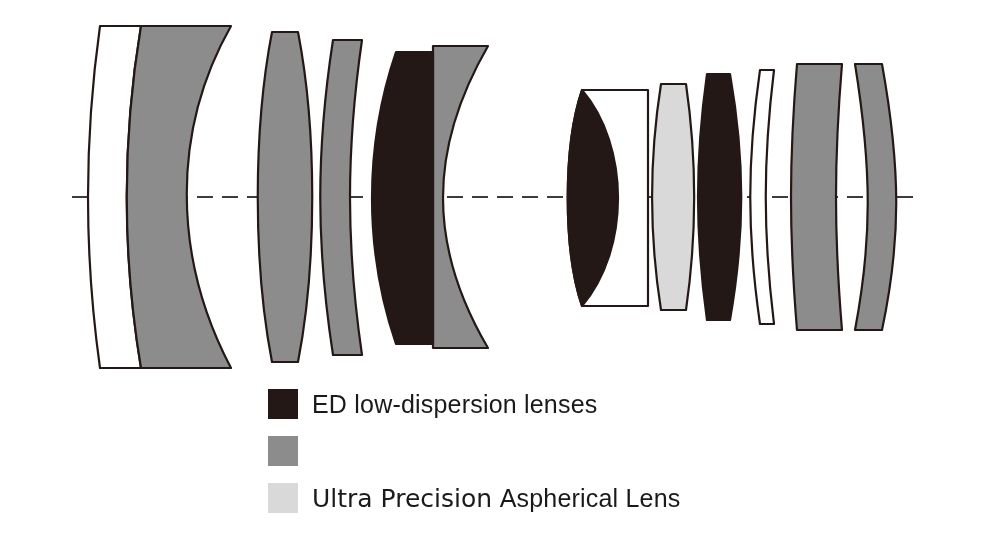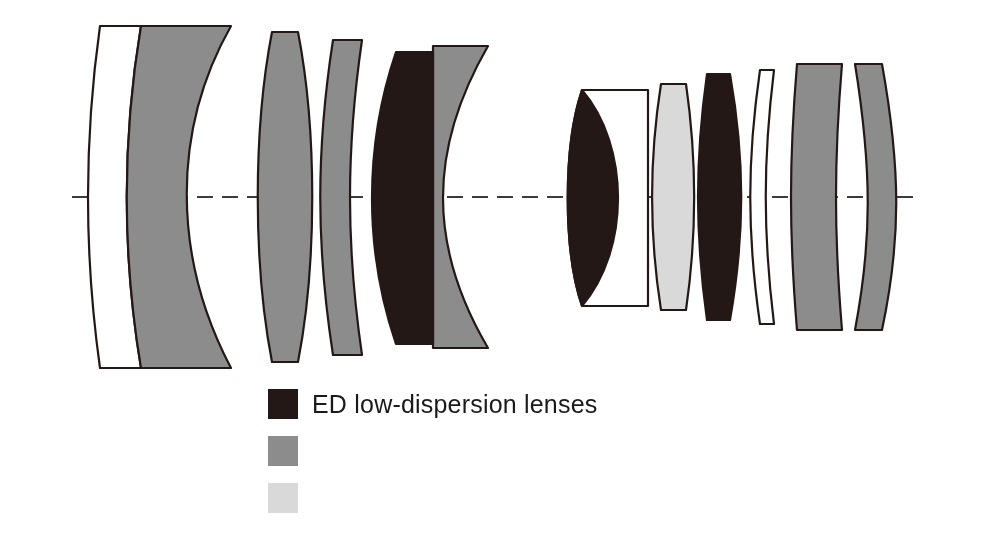--- a/index.html
+++ b/index.html
@@ -97,16 +97,19 @@
     <div class="legend-row">
       <svg class="swatch" width="30" height="30">
         <rect width="30" height="30" fill="#8c8c8c"></rect>
       </svg>
     </div>
 
     <div class="legend-row">
       <svg class="swatch" width="30" height="30">
         <rect width="30" height="30" fill="#d9d9d9"></rect>
       </svg>
+      <span class="legend-label">
+        <span class="brand">Ultra Precision</span><span class="brand-rest">Aspherical Lens</span>
+      </span>
     </div>
 
   </div>
 </div>
 
 </body></html>

